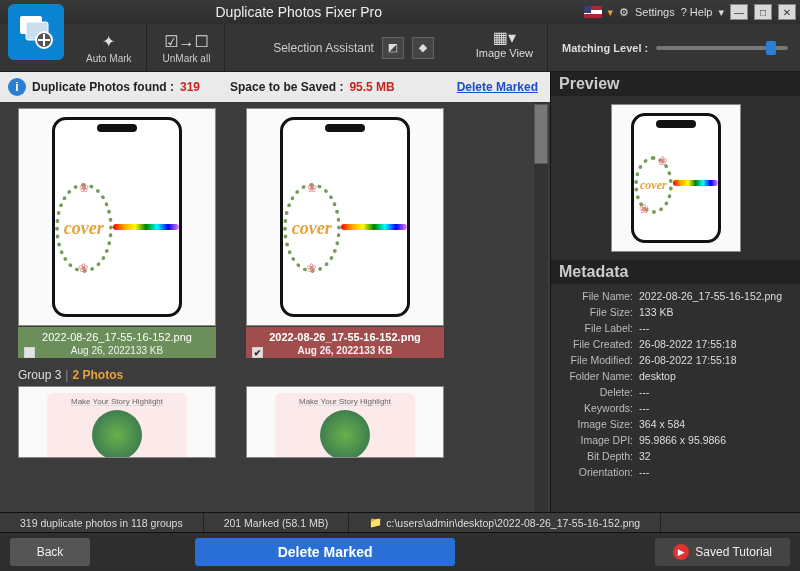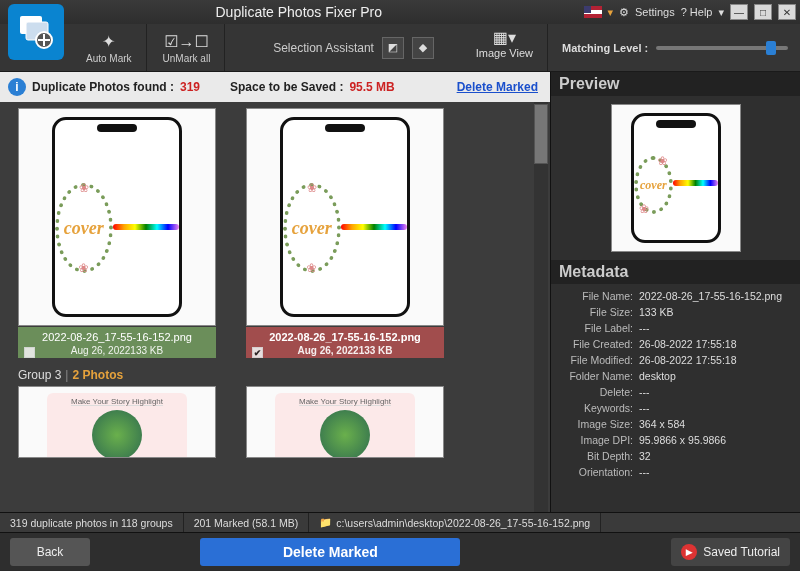--- a/index.html
+++ b/index.html
@@ -62,23 +62,23 @@
 .preview-box .thumb { width:130px; height:148px;}
 .preview-box .phone-mock { width:90px;height:130px;}
 .preview-box .wreath{width:58px;height:58px;margin-top:14px;}
 .preview-box .cover-txt{font-size:12px;}
 .preview-box .rainbow{width:70px;margin-top:10px;}
 .meta-table { font-size:10.5px; padding:4px 6px 4px 0;}
 .meta-row { display:flex; padding:2px 0;}
 .meta-row .k { width:88px; text-align:right; color:#bbb; padding-right:6px;}
 .meta-row .v { color:#ddd;}
 .statusbar { height:20px; background:#3a3a3a; border-top:1px solid #111; display:flex; align-items:center; font-size:10.5px;}
-.status-seg { padding:0 10px; border-right:1px solid #222; height:100%; display:flex;align-items:center; gap:4px;}
+.status-seg { padding:0 20px; border-right:1px solid #222; height:100%; display:flex;align-items:center; gap:4px;}
 .footer { height:38px; background:#2e2e2e; border-top:1px solid #111; display:flex; align-items:center; padding:0 10px; gap:10px;}
-.btn { height:28px; border-radius:3px; display:inline-flex;align-items:center;justify-content:center; padding:0 10px; font-size:12px; cursor:pointer;}
+.btn { height:28px; border-radius:3px; display:inline-flex;align-items:center;justify-content:center; padding:0 18px; font-size:12px; cursor:pointer;}
 .btn.back { background:#555; color:#eee; width:80px;}
 .btn.del { background:#2a6fd6; color:#fff; font-weight:bold; font-size:14px; width:260px; margin:0 auto;}
 .btn.watch { background:#444; color:#eee; margin-left:auto; gap:6px;}
 .play-ic { width:16px;height:16px;border-radius:50%;background:#d33;display:inline-flex;align-items:center;justify-content:center;color:#fff;font-size:9px;}
 </style>
 </head>
 <body>
 
 <div class="logo-box">
   <svg viewBox="0 0 40 40">

